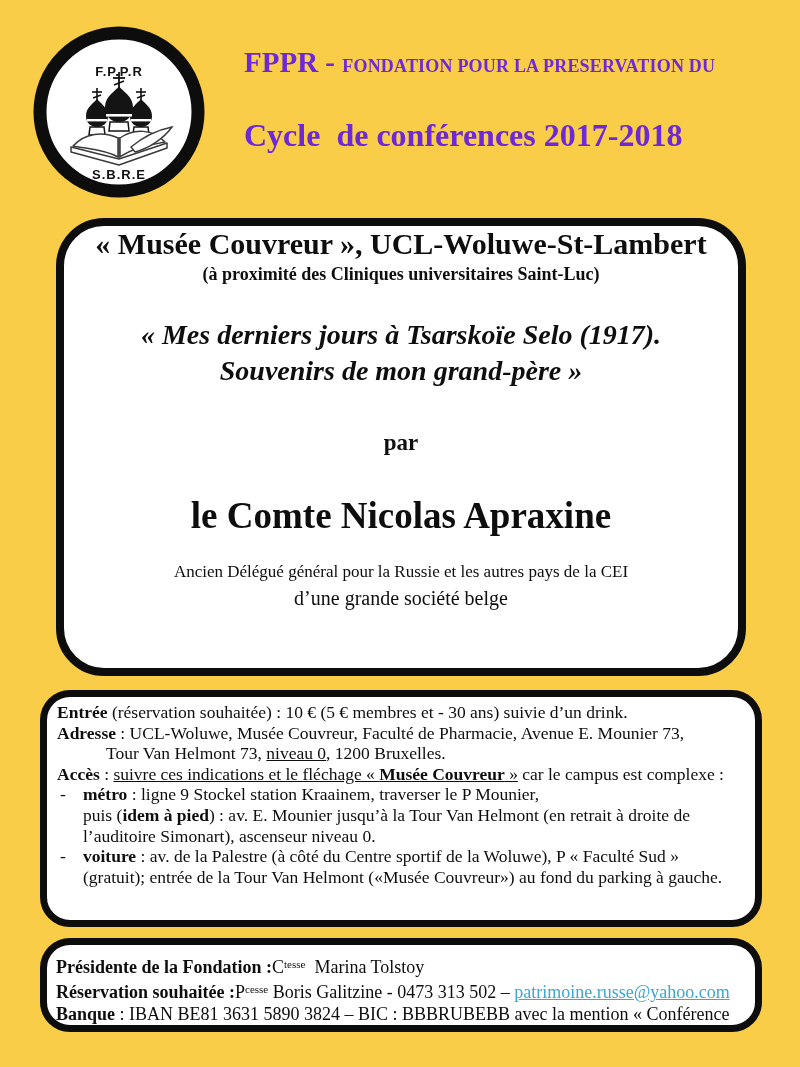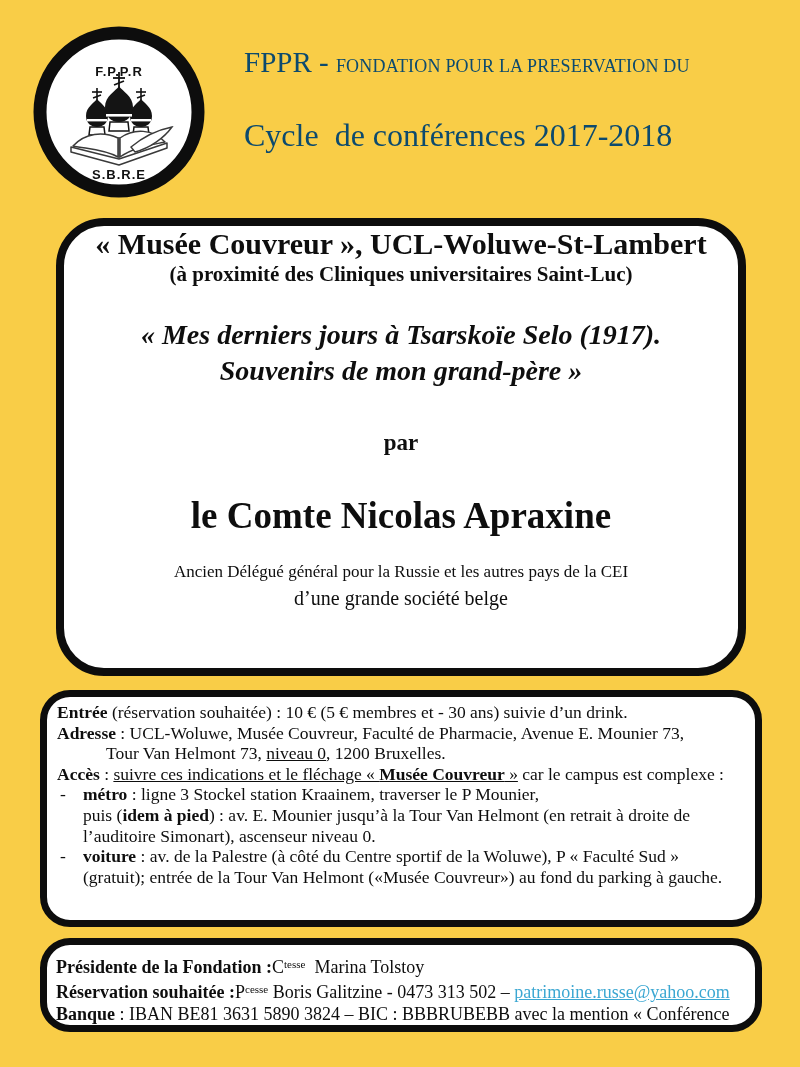--- a/index.html
+++ b/index.html
@@ -7,35 +7,35 @@
   body {
     background:#F9CD47;
     font-family:"Liberation Serif", serif;
     color:#0e0e0e;
     position:relative;
     overflow:hidden;
   }
   .logo { position:absolute; left:33px; top:26px; width:172px; height:172px; }
   .logo text { font-family:"Liberation Sans", sans-serif; font-weight:bold; }
 
-  .hdr { position:absolute; left:244px; top:46px; width:545px; color:#0c4a6e; font-weight:normal; }
+  .hdr { position:absolute; left:244px; top:46px; width:545px; color:#6d28d9; font-weight:bold; }
   .hdr-line1 { white-space:pre; line-height:32px; }
   .acr { font-size:29px; }
   .org { font-size:18px; letter-spacing:0.2px; }
   .hdr-line2 { font-size:18px; white-space:pre; margin-top:2px; letter-spacing:0.2px; }
   .cycle { font-size:32px; margin-top:34px; white-space:pre; }
 
   .box { position:absolute; background:#FFFFFF; border:7px solid #0d0d0d; overflow:hidden; }
   .box1 { left:56px; top:218px; width:690px; height:458px; border-width:8px; border-radius:48px; text-align:center; }
   .box2 { left:40px; top:690px; width:722px; height:237px; border-radius:30px; padding:5px 12px 0 10px; }
   .box3 { left:40px; top:938px; width:722px; height:94px; border-radius:30px; padding:8px 12px 0 9px; }
 
   .date    { margin-top:12px; font-size:30px; font-weight:bold; line-height:35px; }
   .venue   { font-size:30px; font-weight:bold; line-height:35px; }
-  .note    { font-size:21px; font-weight:bold; line-height:27px; }
+  .note    { font-size:18px; font-weight:bold; line-height:27px; }
   .talk    { margin-top:29px; font-size:28px; font-weight:bold; font-style:italic; line-height:36px; }
   .talk2   { font-size:28px; font-weight:bold; font-style:italic; line-height:36px; }
   .par     { margin-top:40px; font-size:23px; font-weight:bold; line-height:28px; }
   .speaker { margin-top:37px; font-size:37px; font-weight:bold; line-height:44px; }
   .bio     { margin-top:21px; font-size:17px; line-height:26px; }
   .bio2    { font-size:20px; line-height:26px; }
 
   .iline { font-size:17.5px; line-height:20.6px; white-space:pre-wrap; }
   .ind2  { padding-left:49px; }
   .dashline { padding-left:26px; position:relative; }
@@ -114,21 +114,21 @@
     <div class="speaker">le Comte Nicolas Apraxine</div>
     <div class="bio">Ancien Délégué général pour la Russie et les autres pays de la CEI</div>
     <div class="bio2">d’une grande société belge</div>
   </div>
 
   <div class="box box2">
     <div class="iline"><span class="bold">Entrée</span><span> (réservation souhaitée) : 10 € (5 € membres et - 30 ans) suivie d’un drink.</span></div>
     <div class="iline"><span class="bold">Adresse</span><span> : UCL-Woluwe, Musée Couvreur, Faculté de Pharmacie, Avenue E. Mounier 73,</span></div>
     <div class="iline ind2"><span>Tour Van Helmont 73, </span><span class="u">niveau 0</span><span>, 1200 Bruxelles.</span></div>
     <div class="iline"><span class="bold">Accès</span><span> : </span><span class="u"><span>suivre ces indications et le fléchage « </span><span class="bi">Musée Couvreur</span><span> »</span></span><span> car le campus est complexe :</span></div>
-    <div class="iline dashline"><span class="dash">-</span><span class="bi">métro</span><span> : ligne 3 Stockel station Kraainem, traverser le P Mounier,</span></div>
+    <div class="iline dashline"><span class="dash">-</span><span class="bi">métro</span><span> : ligne 9 Stockel station Kraainem, traverser le P Mounier,</span></div>
     <div class="iline cont"><span>puis (</span><span class="bi">idem à pied</span><span>) : av. E. Mounier jusqu’à la Tour Van Helmont (en retrait à droite de</span></div>
     <div class="iline cont">l’auditoire Simonart), ascenseur niveau 0.</div>
     <div class="iline dashline"><span class="dash">-</span><span class="bi">voiture</span><span> : av. de la Palestre (à côté du Centre sportif de la Woluwe), P « Faculté Sud »</span></div>
     <div class="iline cont">(gratuit); entrée de la Tour Van Helmont («Musée Couvreur») au fond du parking à gauche.</div>
     <div class="iline lost">Et si vous perdu(e) : A. Schorochoff : 0477 41 75 11.</div>
   </div>
 
   <div class="box box3">
     <div class="fline"><span class="bold">Présidente de la Fondation :</span><span>C</span><span class="sup">tesse</span><span>  Marina Tolstoy</span></div>
     <div class="fline"><span class="bold">Réservation souhaitée :</span><span>P</span><span class="sup">cesse</span><span> Boris Galitzine - 0473 313 502 – </span><a class="email">patrimoine.russe@yahoo.com</a></div>

